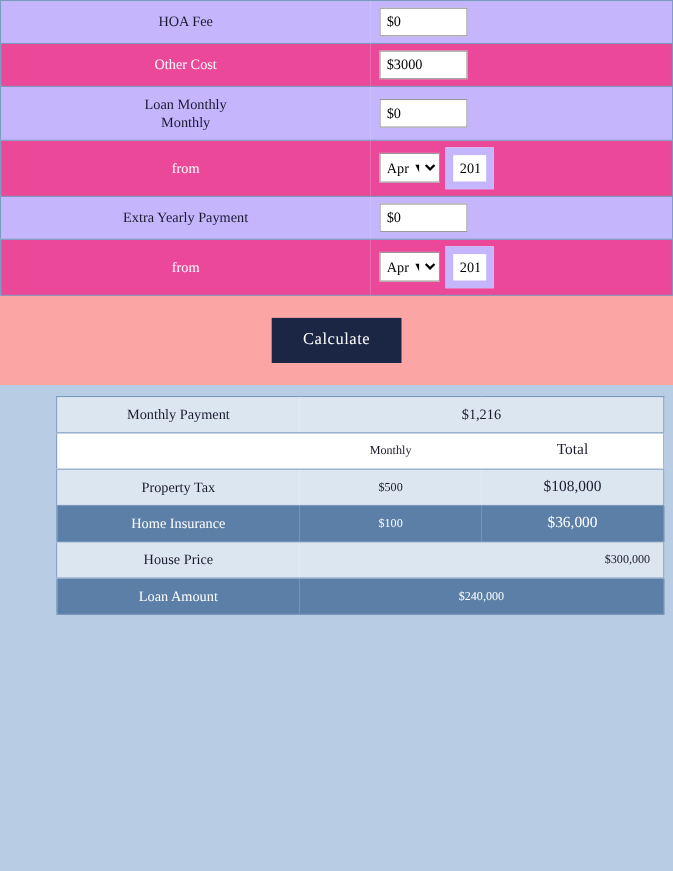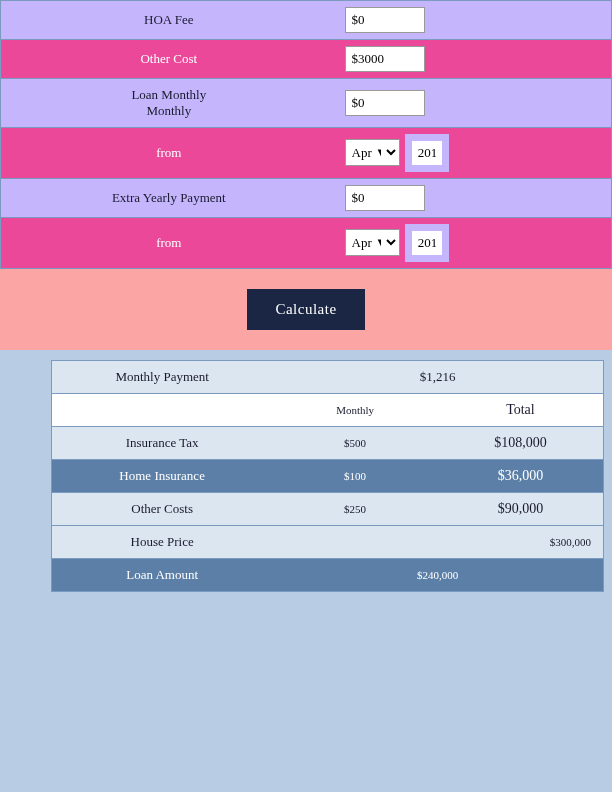--- a/index.html
+++ b/index.html
@@ -243,35 +243,30 @@
         <td class="col-monthly" colspan="2" style="text-align:center;">$1,216</td>
       </tr>
 
       <tr class="results-row-white">
         <td class="col-label"></td>
         <td class="col-monthly">Monthly</td>
         <td class="col-total">Total</td>
       </tr>
 
       <tr class="results-row-light">
-        <td class="col-label">Insurance Tax</td>
+        <td class="col-label">Property Tax</td>
         <td class="col-monthly">$500</td>
         <td class="col-total">$108,000</td>
       </tr>
       <tr class="results-row-dark">
         <td class="col-label">Home Insurance</td>
         <td class="col-monthly">$100</td>
         <td class="col-total">$36,000</td>
       </tr>
       <tr class="results-row-light">
-        <td class="col-label">Other Costs</td>
-        <td class="col-monthly">$250</td>
-        <td class="col-total">$90,000</td>
-      </tr>
-      <tr class="results-row-light">
         <td class="col-label">House Price</td>
         <td class="col-monthly" colspan="2" style="text-align:right;">$300,000</td>
       </tr>
       <tr class="results-row-dark">
         <td class="col-label">Loan Amount</td>
         <td class="col-monthly" colspan="2" style="text-align:center;">$240,000</td>
       </tr>
     </tbody>
       </table>
   </div>

